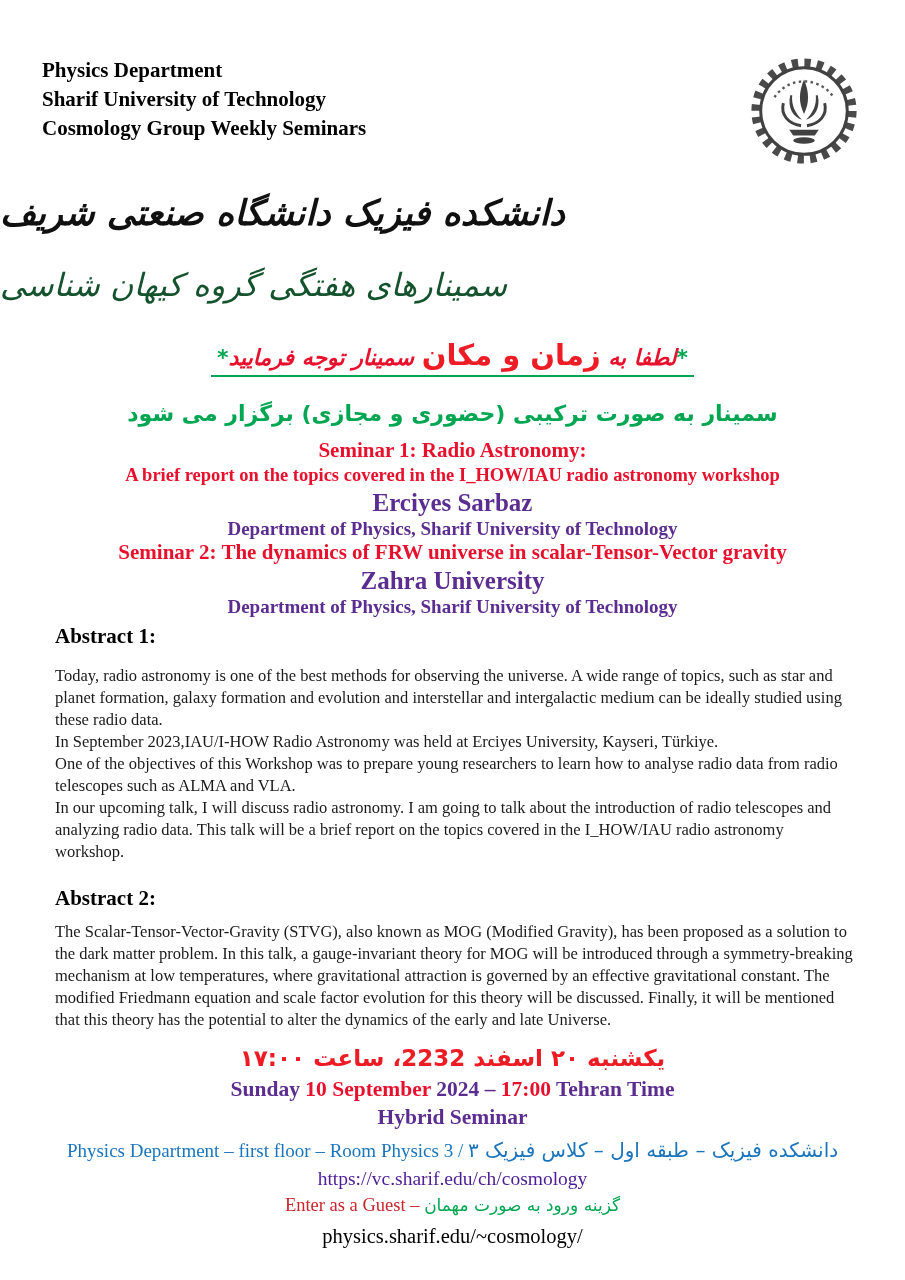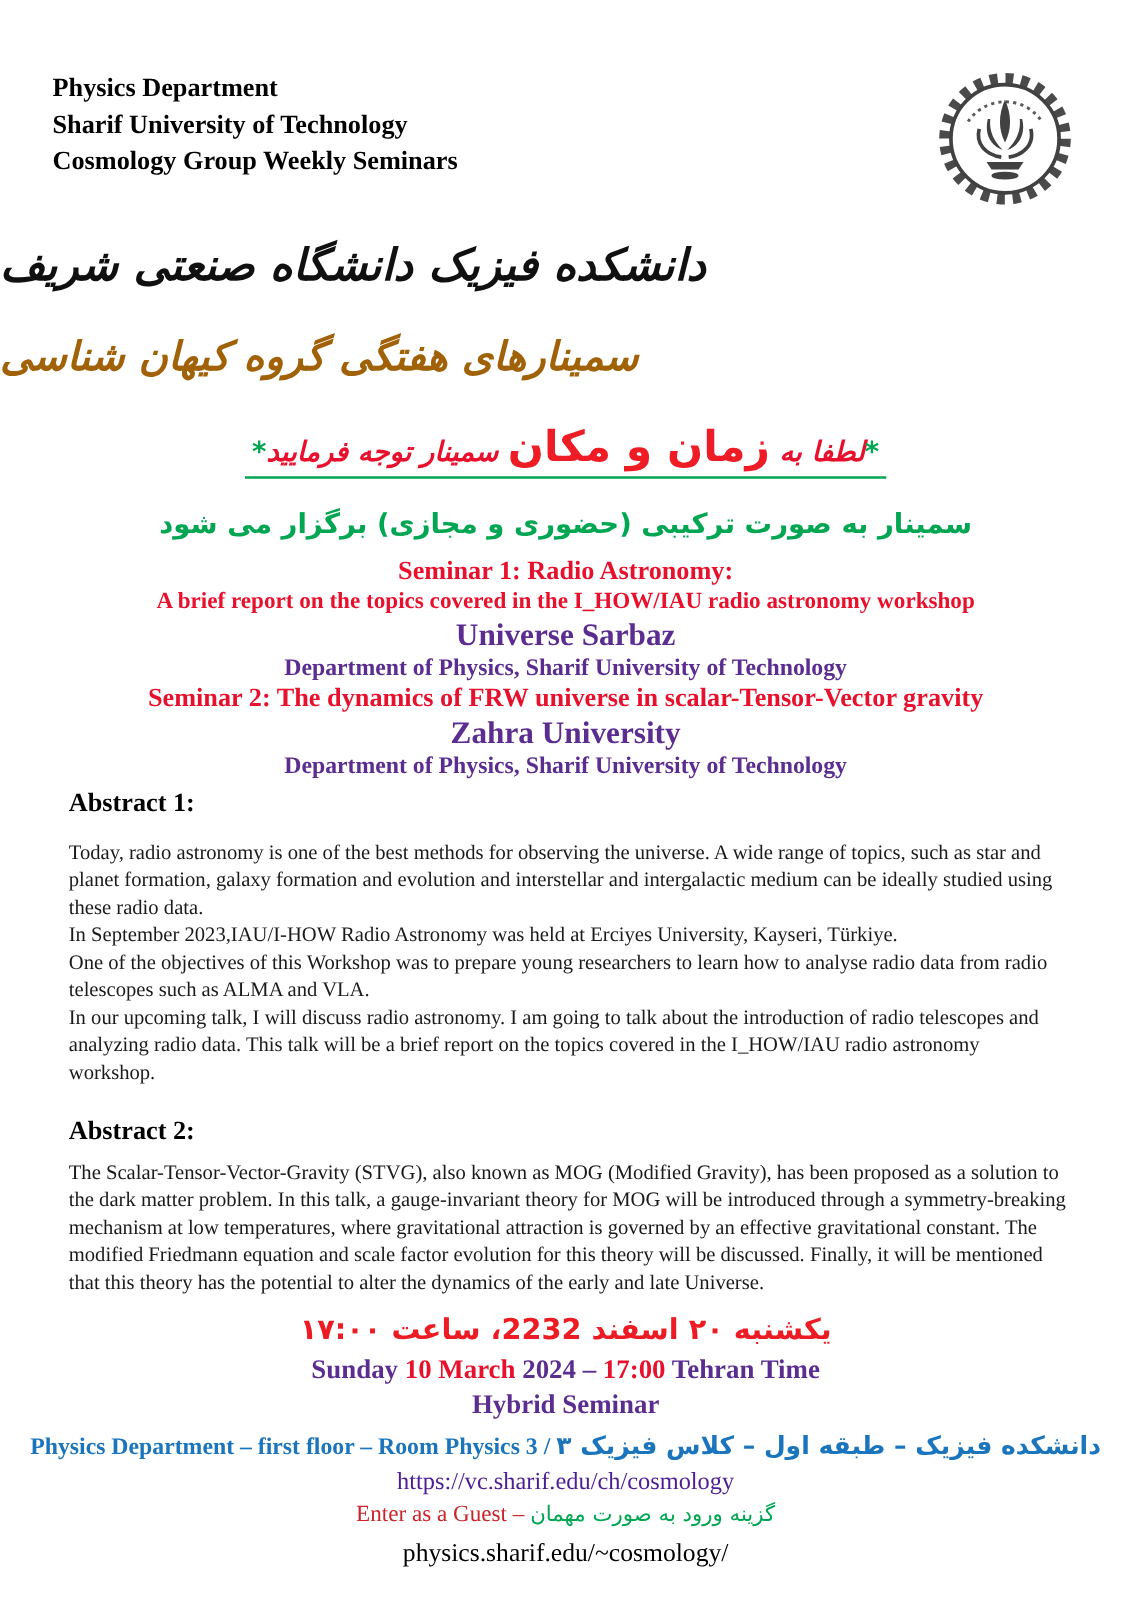--- a/index.html
+++ b/index.html
@@ -18,27 +18,27 @@
   .c-purple{color:#5b2d90;}
 
   
   .header-row{display:flex;justify-content:space-between;align-items:flex-start;margin:0 42px 0 42px;}
   .header-text{font-weight:bold;font-size:21px;line-height:29px;}
   .logo{width:118px;height:118px;margin-top:-4px;}
 
   
   .callig{text-align:left;}
   .callig-l1{margin-top:18px;font-size:35px;line-height:50px;font-weight:bold;font-style:italic;color:#101010;}
-  .callig-l2{margin-top:24px;font-size:32px;line-height:46px;font-weight:bold;font-style:italic;color:#a16207;}
+  .callig-l2{margin-top:24px;font-size:32px;line-height:46px;font-weight:normal;font-style:italic;color:#14532d;}
 
   
   .notice-wrap{text-align:center;margin-top:30px;}
   .notice{display:inline-block;border-bottom:2px solid #00a651;padding:0 6px 3px 6px;font-style:italic;}
   .notice .side{font-size:22px;font-weight:bold;color:#e8112d;}
-  .notice .strong{font-size:34px;font-weight:bold;color:#ee1c25;font-style:normal;}
+  .notice .strong{font-size:29px;font-weight:bold;color:#ee1c25;font-style:normal;}
   .notice .star{font-size:22px;font-weight:bold;color:#00a651;font-style:normal;}
 
   .hybrid-fa{margin-top:22px;text-align:center;font-size:22px;line-height:30px;font-weight:bold;color:#00a651;}
 
   
   .sem-title{margin-top:8px;text-align:center;font-size:21px;line-height:26px;font-weight:bold;color:#e8112d;}
   .sem-title2{text-align:center;font-size:21px;line-height:26px;font-weight:bold;color:#e8112d;}
   .sem-subtitle{text-align:center;font-size:18.5px;line-height:24px;font-weight:bold;color:#e8112d;}
   .speaker{text-align:center;font-size:25px;line-height:31px;font-weight:bold;color:#5b2d90;}
   .affiliation{text-align:center;font-size:19px;line-height:21px;font-weight:bold;color:#5b2d90;}
@@ -48,21 +48,21 @@
   .abstract h2{margin:0;font-size:21px;line-height:26px;font-weight:bold;color:#000;}
   .abs1 h2{margin-top:6px;margin-bottom:16px;}
   .abs2 h2{margin-top:22px;margin-bottom:10px;}
   .abstract p{margin:0;font-size:16.5px;line-height:22px;color:#1a1a1a;}
 
   
   .schedule{margin-top:10px;text-align:center;}
   .date-fa{font-size:23px;line-height:34px;font-weight:bold;color:#ed1c24;}
   .date-en{font-size:21.5px;line-height:28px;font-weight:bold;}
   .hybrid-en{font-size:21.5px;line-height:28px;font-weight:bold;color:#5b2d90;}
-  .location{margin-top:4px;font-size:19px;line-height:30px;font-weight:bold;color:#1b75bc;}
+  .location{margin-top:4px;font-size:19px;line-height:30px;font-weight:normal;color:#1b75bc;}
   .location .fa{font-size:20px;}
   .vc-link{font-size:19.5px;line-height:26px;}
   .vc-link a{color:#4c1d95;text-decoration-color:#00a651;cursor:pointer;}
   .guest-line{font-size:18.5px;line-height:26px;}
   .guest-en{color:#c9252b;}
   .guest-fa{color:#00a651;font-size:17px;}
   .website{margin-top:4px;font-size:20.5px;line-height:28px;color:#000;}
 </style>
 </head>
 <body>
@@ -99,21 +99,21 @@
   <div class="notice-wrap">
     <div class="notice fa" dir="rtl">
       <span class="star">*</span><span class="side">لطفا به </span><span class="strong">زمان و مکان</span><span class="side"> سمینار توجه فرمایید</span><span class="star">*</span>
     </div>
   </div>
 
   <div class="hybrid-fa fa" dir="rtl">سمینار به صورت ترکیبی (حضوری و مجازی) برگزار می شود</div>
 
   <div class="sem-title">Seminar 1: Radio Astronomy:</div>
   <div class="sem-subtitle">A brief report on the topics covered in the I_HOW/IAU radio astronomy workshop</div>
-  <div class="speaker">Universe Sarbaz</div>
+  <div class="speaker">Erciyes Sarbaz</div>
   <div class="affiliation">Department of Physics, Sharif University of Technology</div>
 
   <div class="sem-title2">Seminar 2: The dynamics of FRW universe in scalar-Tensor-Vector gravity</div>
   <div class="speaker">Zahra University</div>
   <div class="affiliation">Department of Physics, Sharif University of Technology</div>
 
   <div class="abstract abs1">
     <h2>Abstract 1:</h2>
     <p>Today, radio astronomy is one of the best methods for observing the universe. A wide range of topics, such as star and planet formation, galaxy formation and evolution and interstellar and intergalactic medium can be ideally studied using these radio data.</p>
     <p>In September 2023,IAU/I-HOW Radio Astronomy was held at Erciyes University, Kayseri, Türkiye.</p>
@@ -123,21 +123,21 @@
 
   <div class="abstract abs2">
     <h2>Abstract 2:</h2>
     <p>The Scalar-Tensor-Vector-Gravity (STVG), also known as MOG (Modified Gravity), has been proposed as a solution to the dark matter problem. In this talk, a gauge-invariant theory for MOG will be introduced through a symmetry-breaking mechanism at low temperatures, where gravitational attraction is governed by an effective gravitational constant. The modified Friedmann equation and scale factor evolution for this theory will be discussed. Finally, it will be mentioned that this theory has the potential to alter the dynamics of the early and late Universe.</p>
   </div>
 
   <div class="schedule">
     <div class="date-fa fa" dir="rtl">یکشنبه ۲۰ اسفند 2232، ساعت ۱۷:۰۰</div>
 
     <div class="date-en">
-      <span class="c-purple">Sunday </span><span class="c-red">10 March </span><span class="c-purple">2024 – </span><span class="c-red">17:00</span><span class="c-purple"> Tehran Time</span>
+      <span class="c-purple">Sunday </span><span class="c-red">10 September </span><span class="c-purple">2024 – </span><span class="c-red">17:00</span><span class="c-purple"> Tehran Time</span>
     </div>
 
     <div class="hybrid-en">Hybrid Seminar</div>
 
     <div class="location">
       <span>Physics Department – first floor – Room Physics 3</span><span> / </span><span class="fa" dir="rtl">دانشکده فیزیک – طبقه اول – کلاس فیزیک ۳</span>
     </div>
 
     <div class="vc-link">
       <a>https://vc.sharif.edu/ch/cosmology</a>

